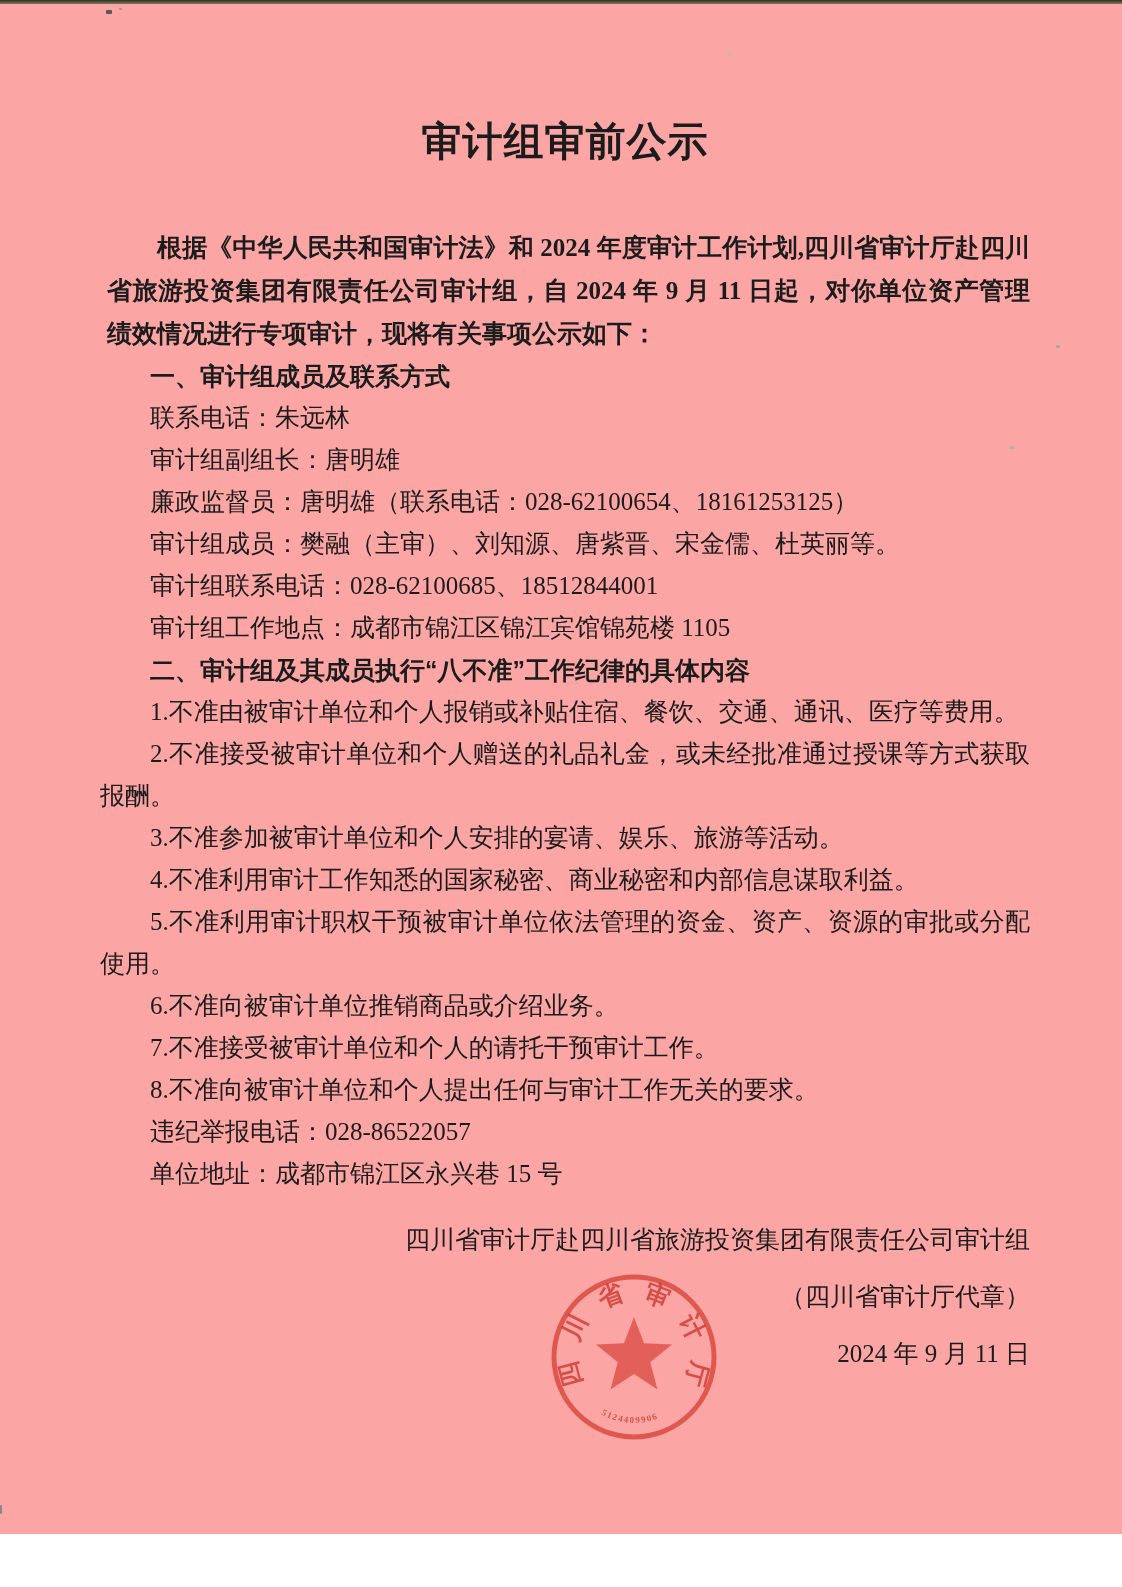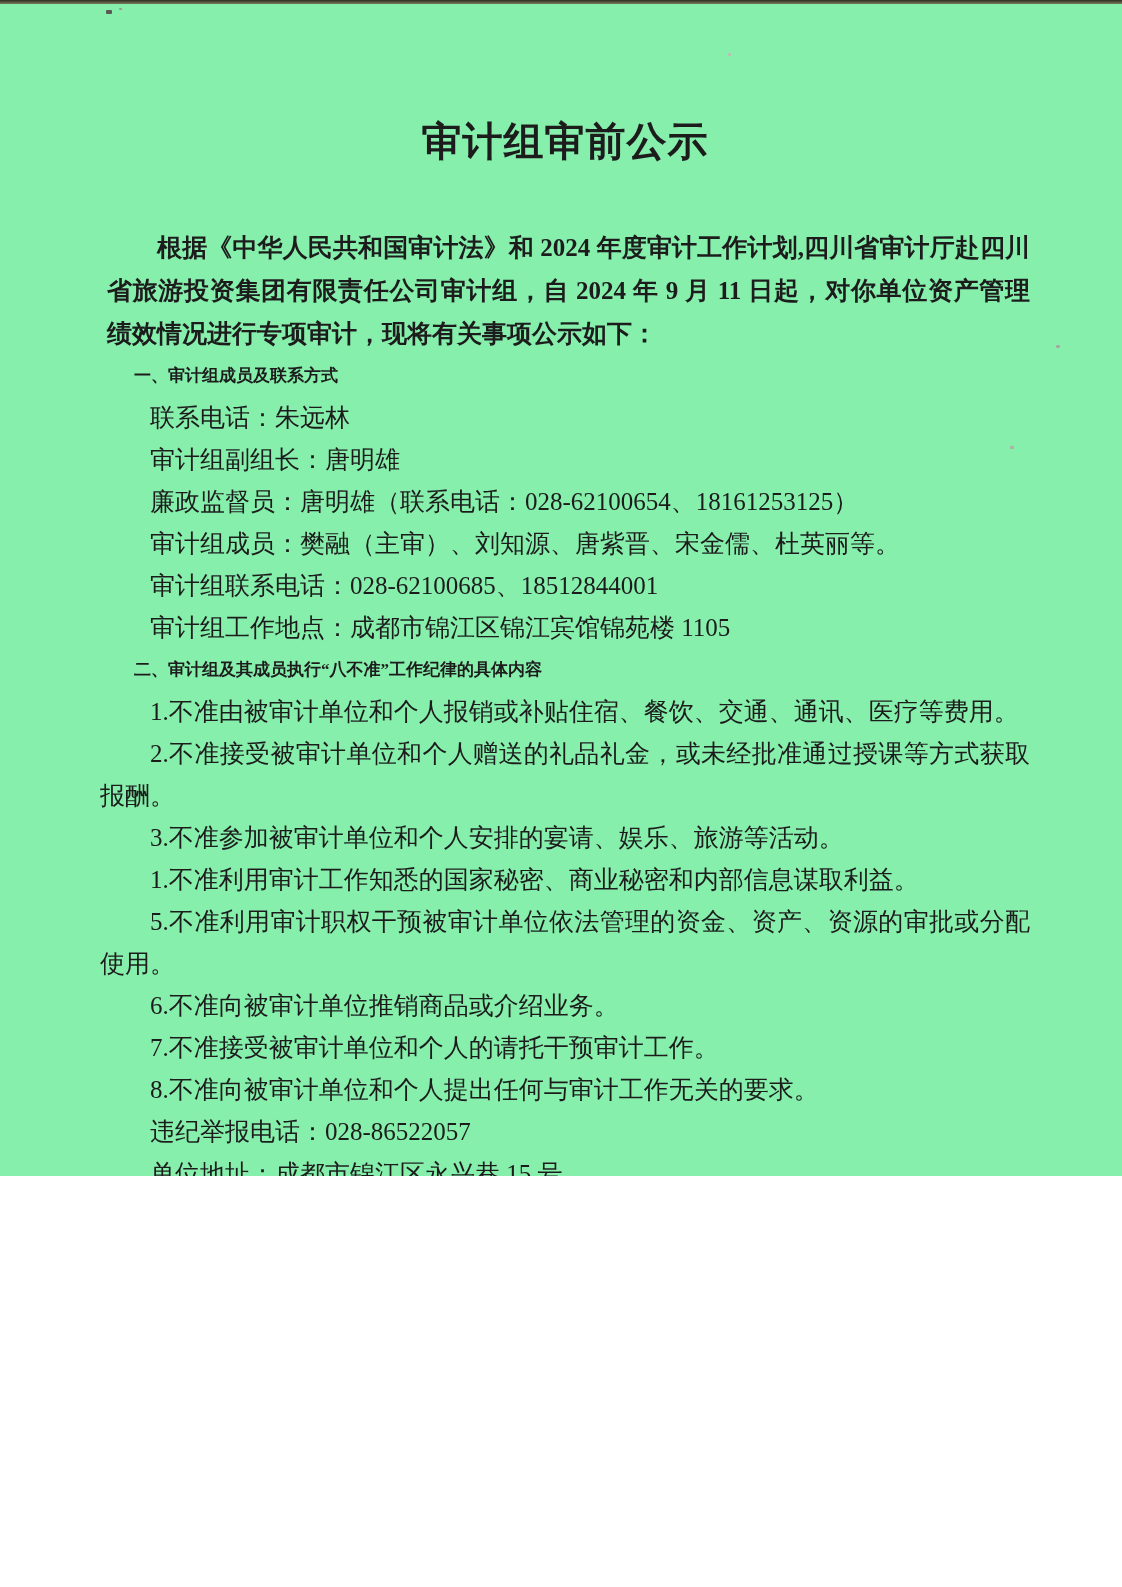--- a/index.html
+++ b/index.html
@@ -1,19 +1,19 @@
 <!DOCTYPE html>
 <html><head>
 <meta charset="utf-8">
 <style>
   html,body{margin:0;padding:0;}
   .page{
     position:relative;
-    width:1122px;height:1176px;
-    background:#86efac;
+    width:1122px;height:1534px;
+    background:#fca5a5;
     overflow:hidden;
     color:#1c1c1c;
     font-family:"Liberation Serif","DejaVu Serif",serif;
   }
   .scan-edge-top{
     position:absolute;top:0;left:0;width:1122px;height:4px;
     background:linear-gradient(#2f2f20,#79795f);
   }
   .speck{position:absolute;border-radius:1px;}
   .content{padding:0 92px 0 100px;}
@@ -25,23 +25,23 @@
     letter-spacing:1px;
   }
   .intro{
     margin:54px 0 0 7px;
     font-size:25px;line-height:43px;
     text-align:justify;text-justify:inter-ideograph;
     text-indent:2em;
     font-weight:bold;
   }
   .sec-heading{
-    margin:0;font-size:17px;line-height:42px;
+    margin:0;font-size:25px;line-height:42px;
     font-weight:700;
-    font-family:Liberation Serif, serif;
+    font-family:Liberation Sans, sans-serif;
     text-indent:2em;
   }
   .body-line{
     margin:0;font-size:25px;line-height:42px;
     text-align:justify;text-justify:inter-ideograph;
     text-indent:2em;
   }
   .signature{
     margin-top:16px;
     padding-left:122px;
@@ -87,21 +87,21 @@
     <p class="body-line">审计组副组长：唐明雄</p>
     <p class="body-line">廉政监督员：唐明雄（联系电话：028-62100654、18161253125）</p>
     <p class="body-line">审计组成员：樊融（主审）、刘知源、唐紫晋、宋金儒、杜英丽等。</p>
     <p class="body-line">审计组联系电话：028-62100685、18512844001</p>
     <p class="body-line">审计组工作地点：成都市锦江区锦江宾馆锦苑楼 1105</p>
 
     <h2 class="sec-heading">二、审计组及其成员执行“八不准”工作纪律的具体内容</h2>
     <p class="body-line">1.不准由被审计单位和个人报销或补贴住宿、餐饮、交通、通讯、医疗等费用。</p>
     <p class="body-line">2.不准接受被审计单位和个人赠送的礼品礼金，或未经批准通过授课等方式获取报酬。</p>
     <p class="body-line">3.不准参加被审计单位和个人安排的宴请、娱乐、旅游等活动。</p>
-    <p class="body-line">1.不准利用审计工作知悉的国家秘密、商业秘密和内部信息谋取利益。</p>
+    <p class="body-line">4.不准利用审计工作知悉的国家秘密、商业秘密和内部信息谋取利益。</p>
     <p class="body-line">5.不准利用审计职权干预被审计单位依法管理的资金、资产、资源的审批或分配使用。</p>
     <p class="body-line">6.不准向被审计单位推销商品或介绍业务。</p>
     <p class="body-line">7.不准接受被审计单位和个人的请托干预审计工作。</p>
     <p class="body-line">8.不准向被审计单位和个人提出任何与审计工作无关的要求。</p>
 
     <p class="body-line">违纪举报电话：028-86522057</p>
     <p class="body-line">单位地址：成都市锦江区永兴巷 15 号</p>
 
     <div class="signature">
       <p>四川省审计厅赴四川省旅游投资集团有限责任公司审计组</p>

